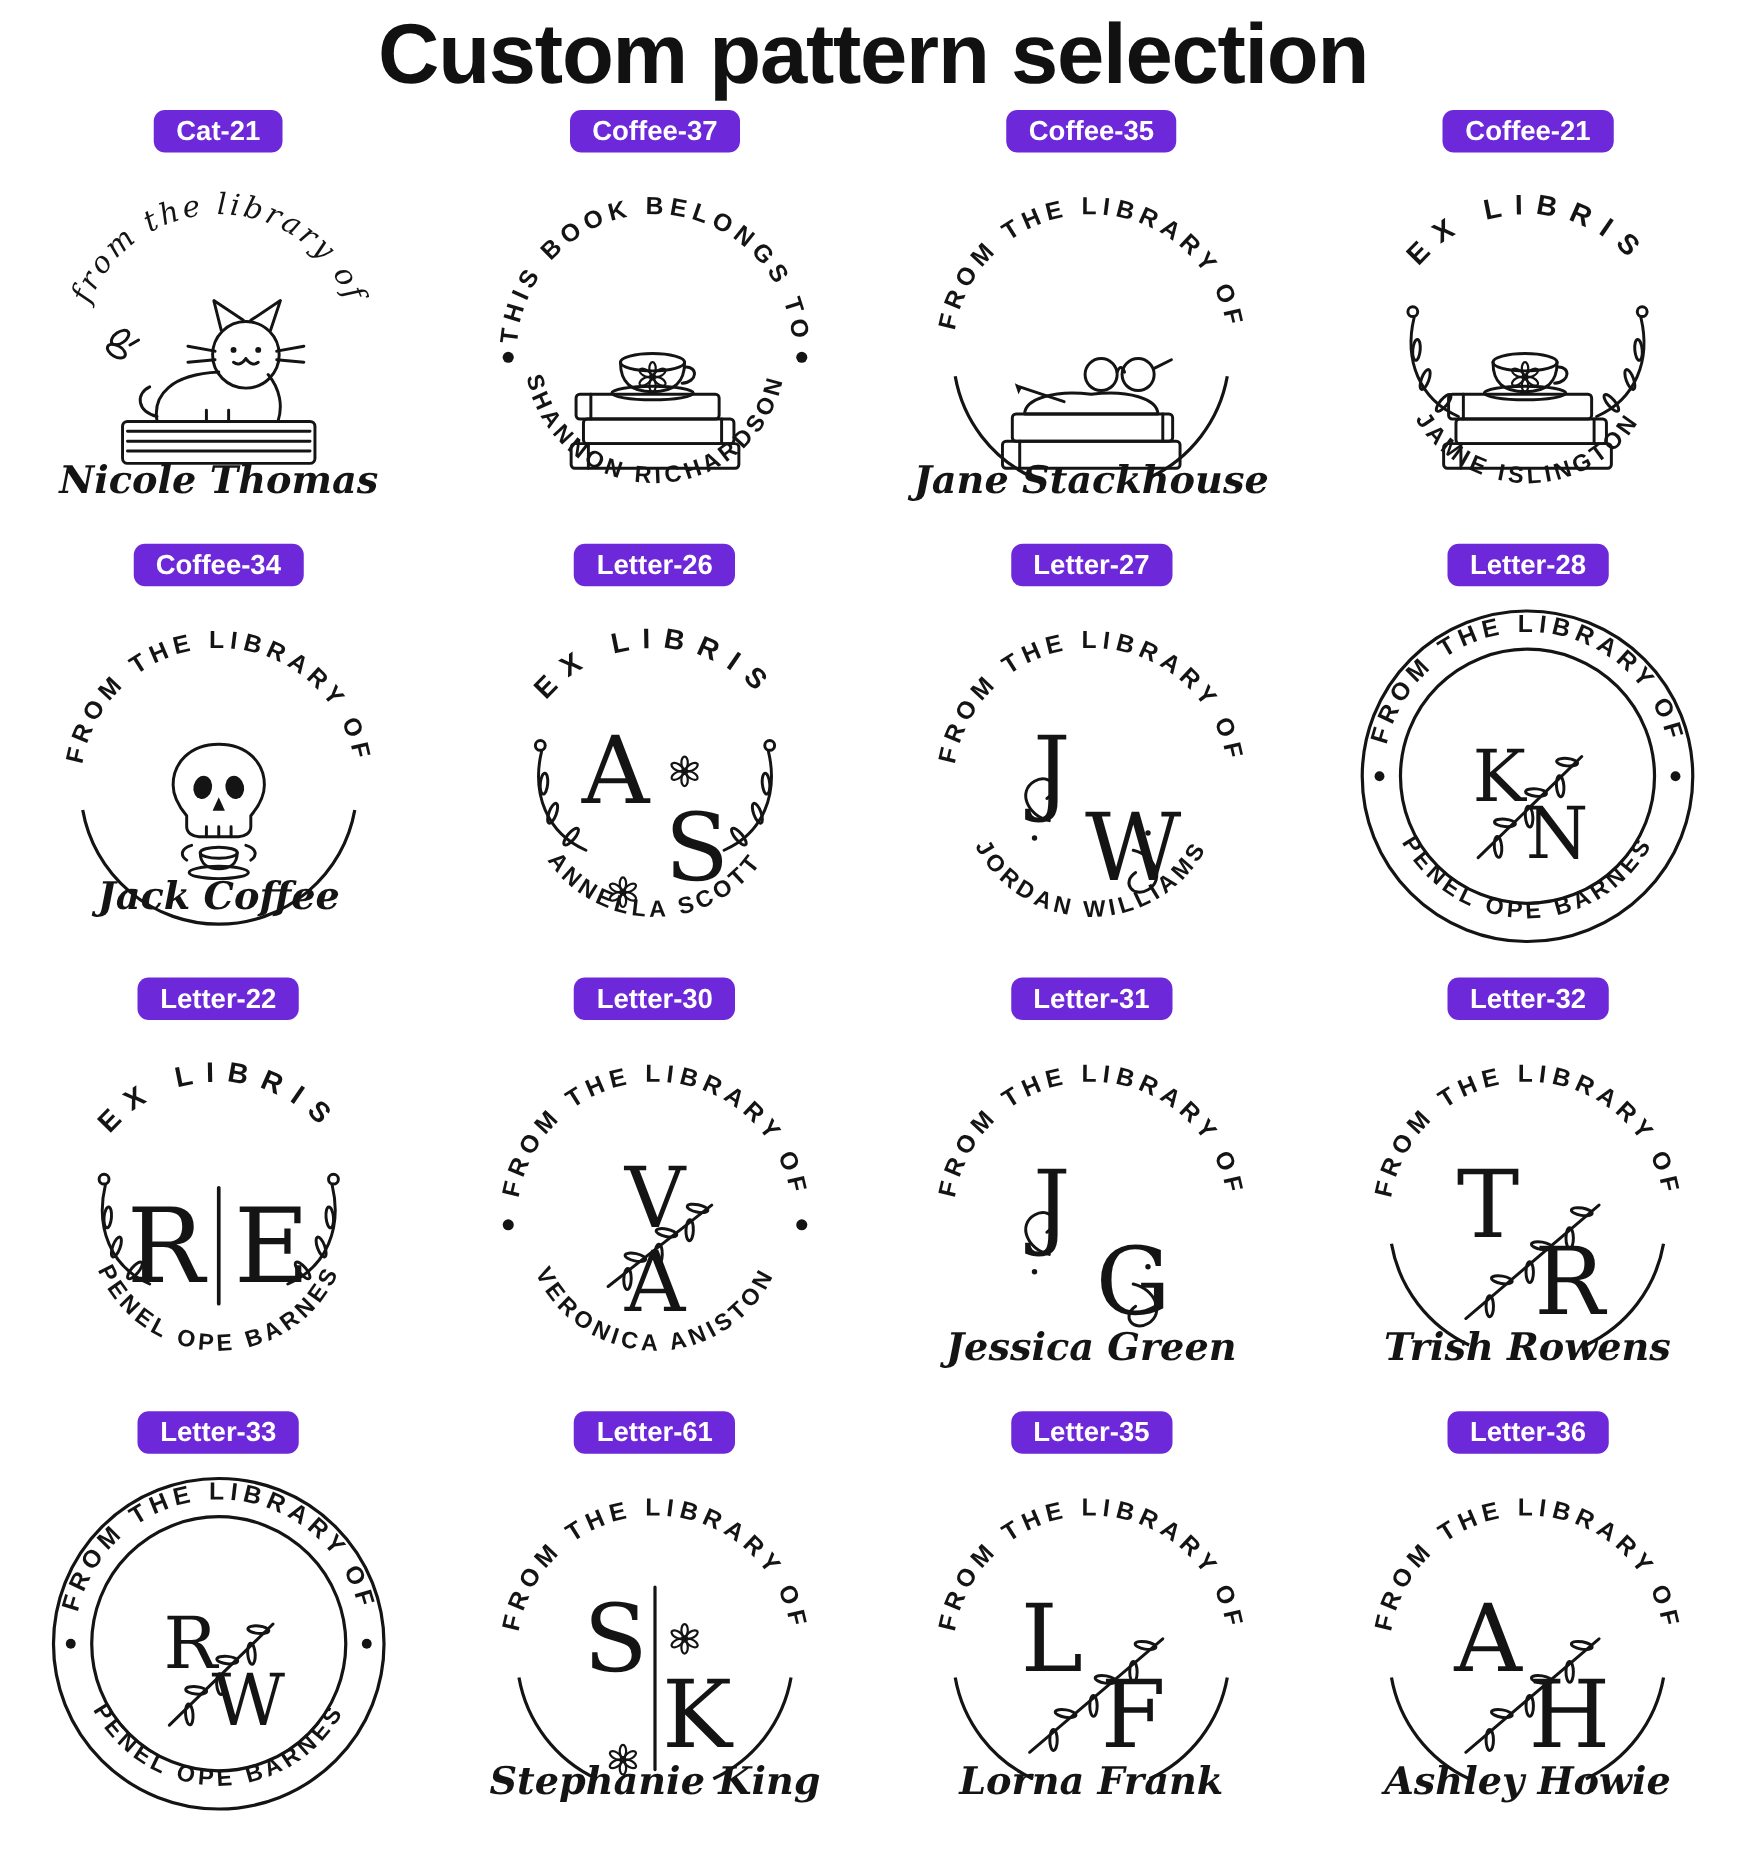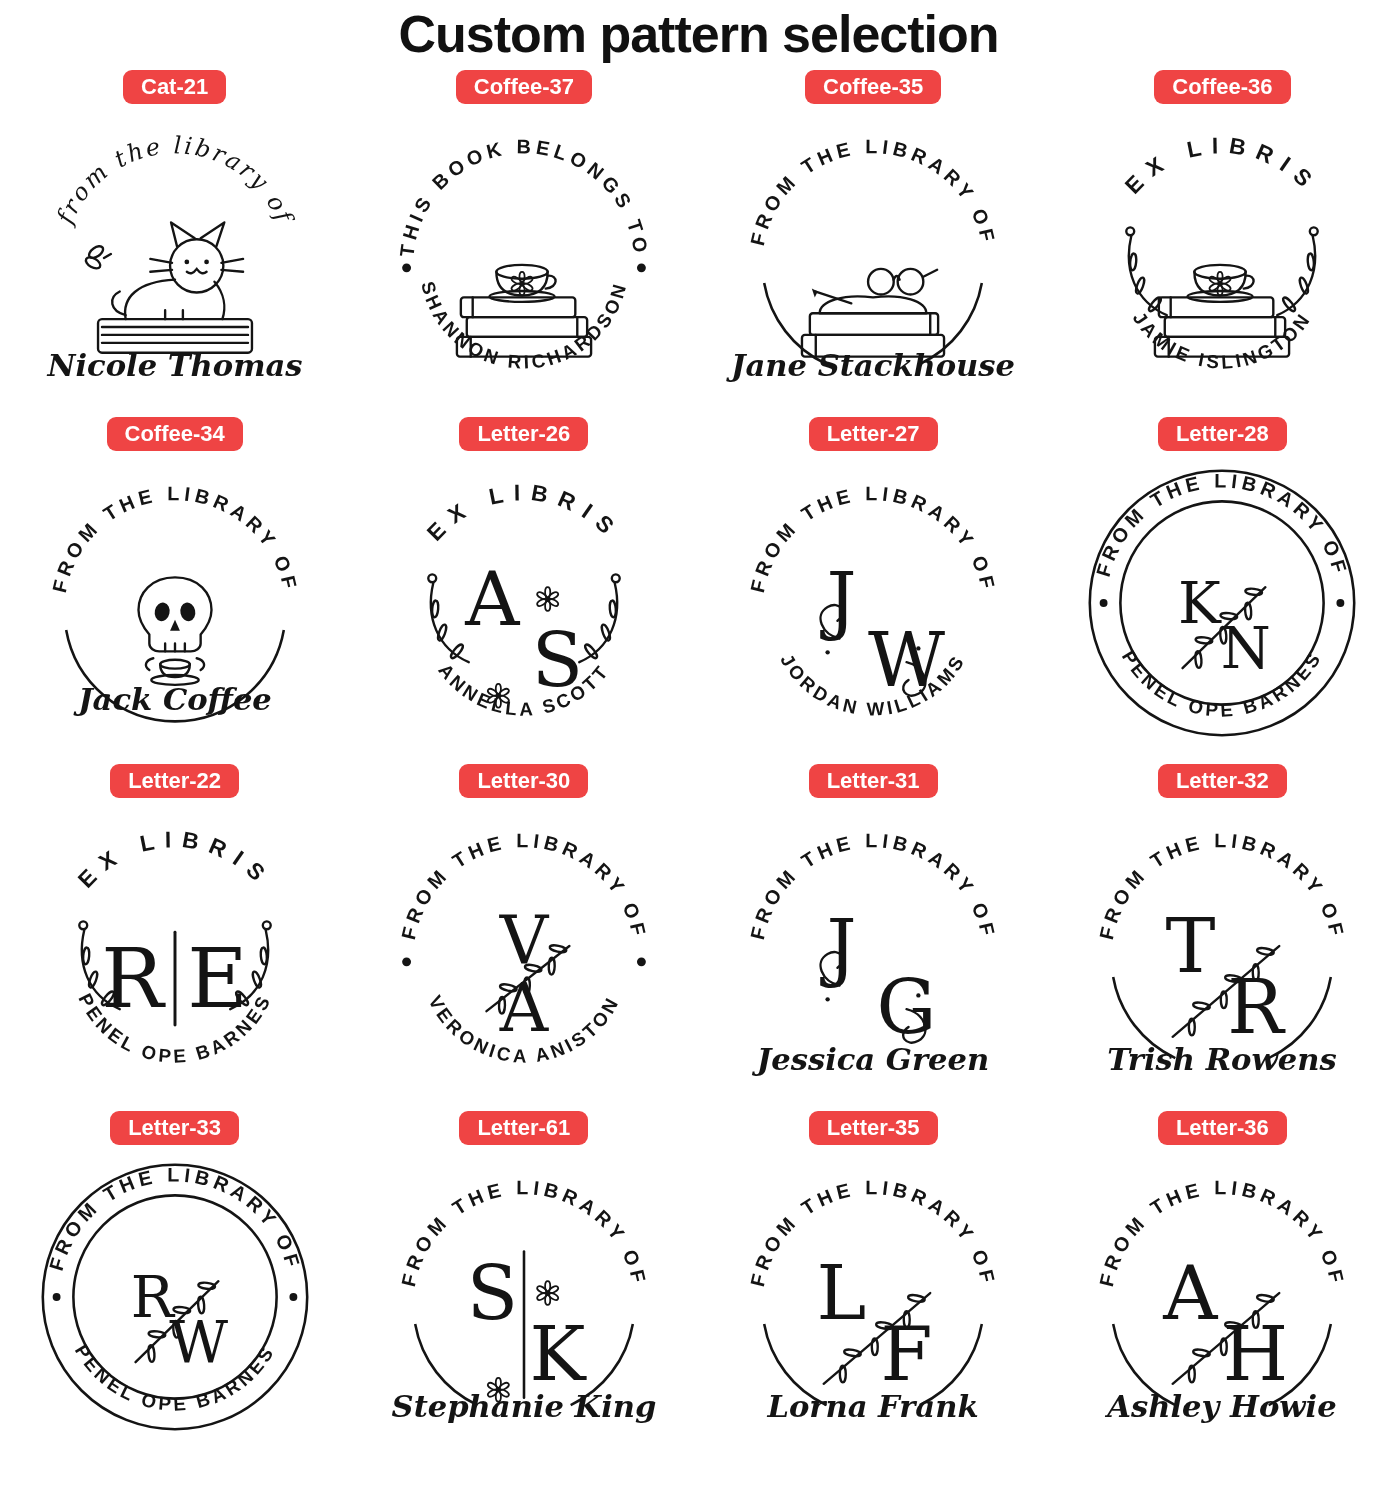--- a/index.html
+++ b/index.html
@@ -2,31 +2,31 @@
 <html><head>
 <meta charset="utf-8">
 <style>
   html,body{margin:0;padding:0;}
   body{
     width:1397px;height:1500px;background:#ffffff;overflow:hidden;
     font-family:"Liberation Sans",sans-serif;color:#141414;
   }
   h1{
     margin:4px 0 2px 0;text-align:center;
-    font-size:52px;font-weight:900;letter-spacing:-1px;color:#111;
+    font-size:68px;font-weight:900;letter-spacing:-1px;color:#111;
   }
   .grid{
     display:grid;grid-template-columns:repeat(4,1fr);
     width:1397px;
   }
   .cell{
     height:347px;display:flex;flex-direction:column;align-items:center;
   }
   .badge{
-    background:#ef4444;color:#ffffff;font-weight:700;font-size:22px;
+    background:#6d28d9;color:#ffffff;font-weight:700;font-size:22px;
     padding:4px 18px;border-radius:9px;margin:4px 0 0 0;line-height:1.2;
   }
   svg.stamp{width:296px;height:304px;display:block;}
   
   .arc-top{font:600 20px "Liberation Sans",sans-serif;letter-spacing:4.5px;fill:#141414;}
   .arc-top.exlibris{font:600 23px "Liberation Sans",sans-serif;letter-spacing:10px;}
   .arc-top.script-top{font:italic 24px "DejaVu Serif",serif;letter-spacing:2.5px;}
   .arc-bottom{font:600 19px "Liberation Sans",sans-serif;letter-spacing:3.5px;fill:#141414;}
   .script-name{font:italic 700 31px "DejaVu Serif",serif;fill:#141414;}
   .mono{font-family:"DejaVu Serif",serif;fill:#141414;}
@@ -118,21 +118,21 @@
     <path class="ln" d="M96,208 C96,196 120,188 150,192 C180,188 204,196 204,208 Z"></path>
     <circle class="ln" cx="158" cy="176" r="13"></circle>
     <circle class="ln" cx="188" cy="176" r="13"></circle>
     <path class="ln" d="M171,174 c2,-5 4,-5 6,0 M201,171 l14,-7"></path>
     <path class="ln" d="M92,186 L128,198"></path>
     <path class="fl" d="M88,183 l6,3 -3,6 z"></path>
         </g>
       </svg>
     </div>
     <div class="cell">
-      <div class="badge">Coffee-36</div>
+      <div class="badge">Coffee-21</div>
       <svg class="stamp" viewBox="0 0 300 300" xmlns="http://www.w3.org/2000/svg" xmlns:xlink="http://www.w3.org/1999/xlink">
         <path class="ln" d="M58,130 C50,164 62,196 94,210"></path>
         <ellipse class="ln" cx="60" cy="156" rx="8.5" ry="3" transform="rotate(95 60 156)"></ellipse>
         <ellipse class="ln" cx="67" cy="180" rx="8.5" ry="3" transform="rotate(110 67 180)"></ellipse>
         <ellipse class="ln" cx="82" cy="199" rx="8.5" ry="3" transform="rotate(130 82 199)"></ellipse>
         <circle class="ln" cx="57" cy="125" r="4"></circle>
         <path class="ln" d="M242,130 C250,164 238,196 206,210"></path>
         <ellipse class="ln" cx="240" cy="156" rx="8.5" ry="3" transform="rotate(85 240 156)"></ellipse>
         <ellipse class="ln" cx="233" cy="180" rx="8.5" ry="3" transform="rotate(70 233 180)"></ellipse>
         <ellipse class="ln" cx="218" cy="199" rx="8.5" ry="3" transform="rotate(50 218 199)"></ellipse>

